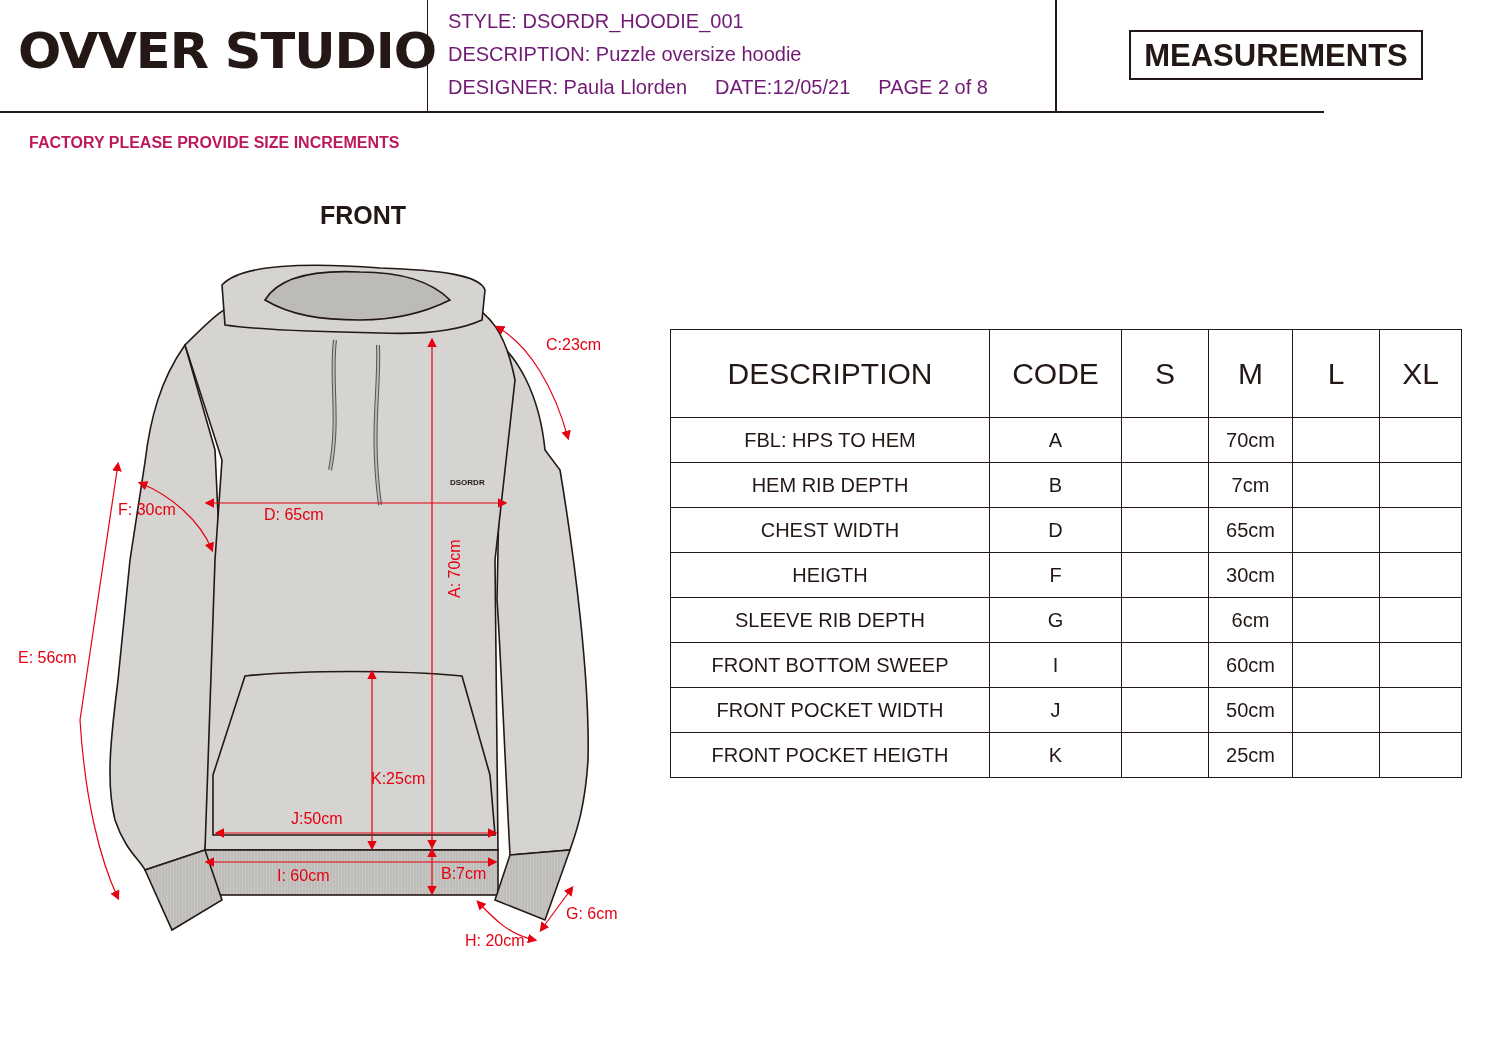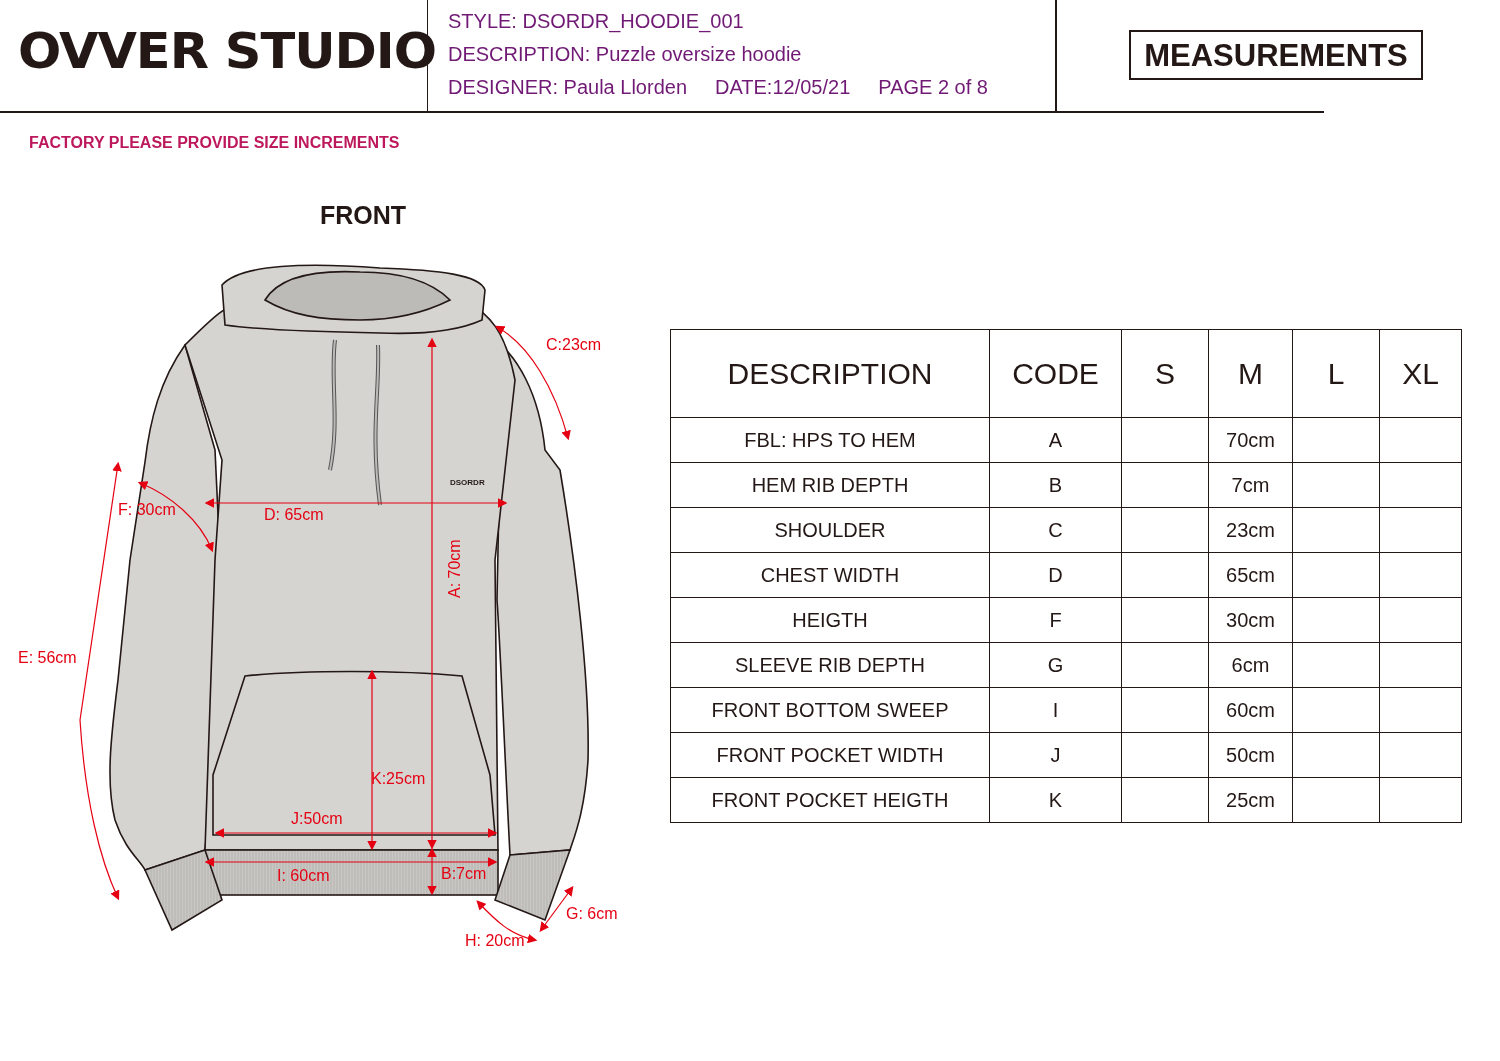--- a/index.html
+++ b/index.html
@@ -126,28 +126,20 @@
       </tr>
       <tr>
         <td>HEM RIB DEPTH</td>
         <td>B</td>
         <td></td>
         <td>7cm</td>
         <td></td>
         <td></td>
       </tr>
       <tr>
-        <td>SHOULDER</td>
-        <td>C</td>
-        <td></td>
-        <td>23cm</td>
-        <td></td>
-        <td></td>
-      </tr>
-      <tr>
         <td>CHEST WIDTH</td>
         <td>D</td>
         <td></td>
         <td>65cm</td>
         <td></td>
         <td></td>
       </tr>
       <tr>
         <td>HEIGTH</td>
         <td>F</td>

